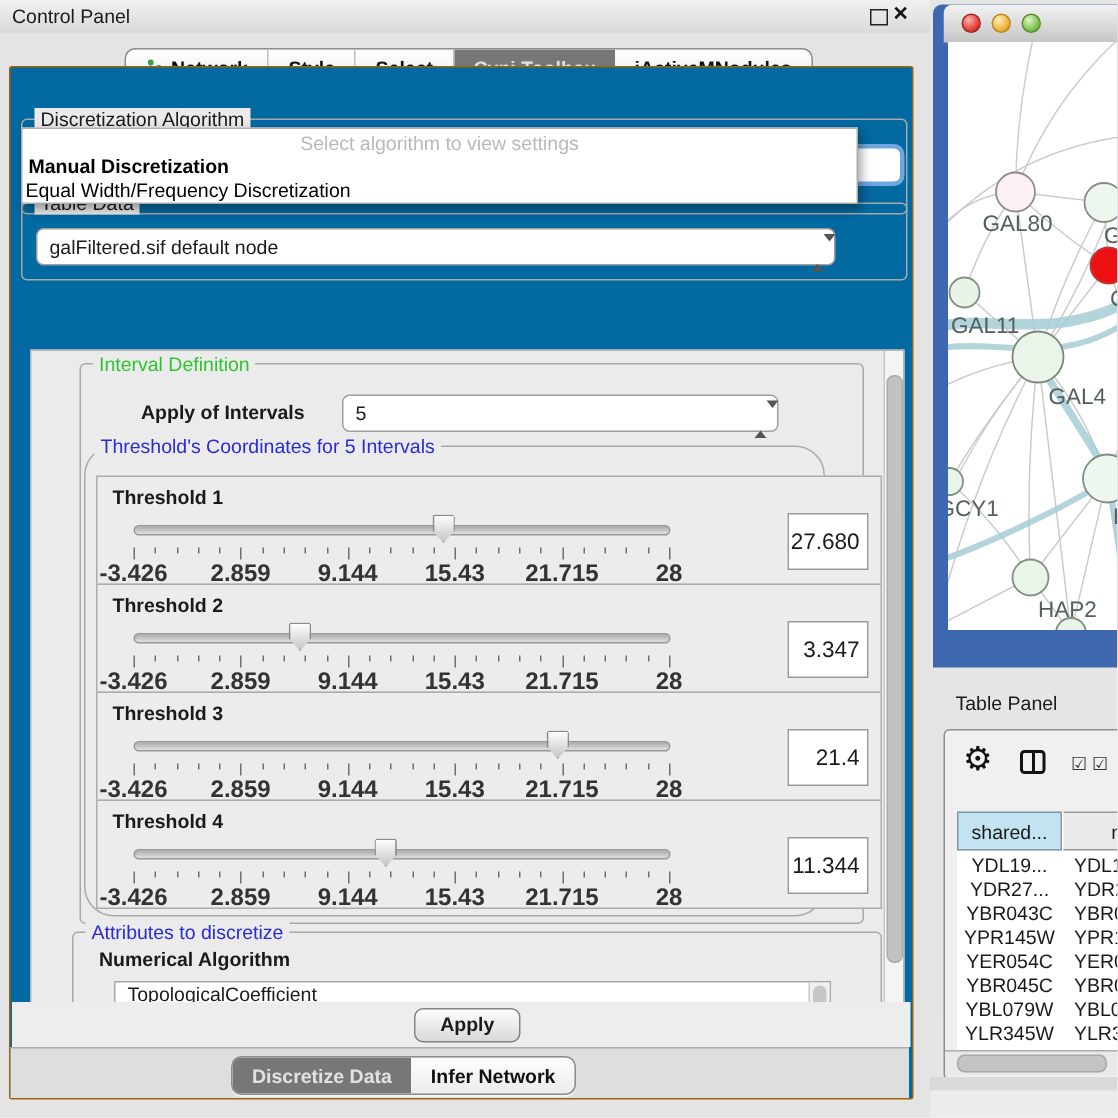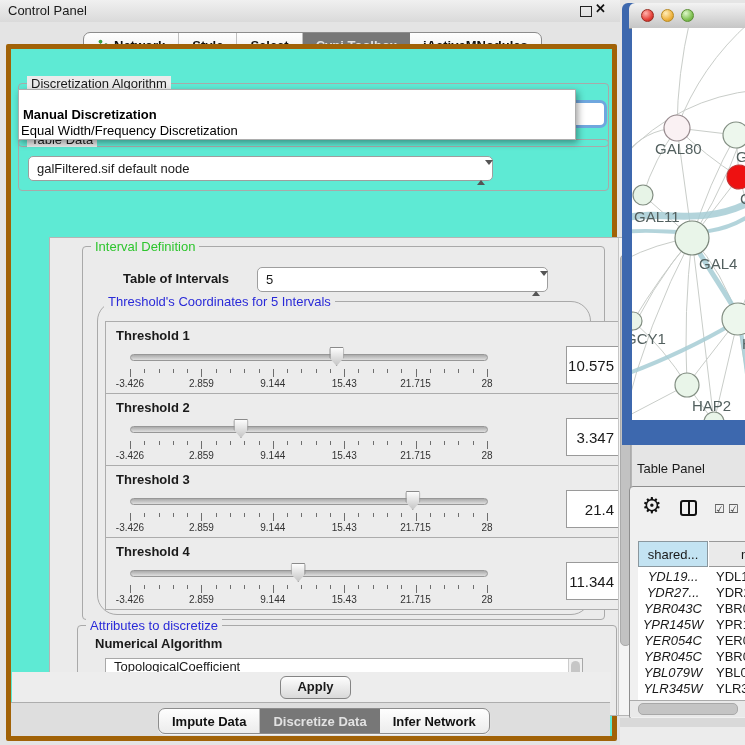--- a/index.html
+++ b/index.html
@@ -17,22 +17,22 @@
   
   .tabbar{display:flex;align-items:stretch;height:24px;border:1px solid #8C8C8C;border-radius:7px;
      overflow:hidden;background:linear-gradient(#FEFEFE,#ECECEC);box-shadow:0 1px 1px rgba(255,255,255,.7);}
   .tab{display:flex;align-items:center;gap:5px;padding:0 13px;font-size:13px;font-weight:bold;
      color:#111;border-right:1px solid #BFBFBF;}
   .tab:last-child{border-right:none;}
   .tab.sel{background:#777;color:#E2E2E2;border-right:none;}
   #top-tabs{position:absolute;left:83px;top:32px;}
   #bottom-tabs{position:absolute;left:147px;top:5px;}
 
-  #cp-frame{position:absolute;left:6px;top:44px;width:601px;height:687px;border:5px solid #a16207;
-     background:#5eead4;border-radius:2px;}
+  #cp-frame{position:absolute;left:6px;top:44px;width:601px;height:687px;border:1px solid #a16207;
+     background:#0369a1;border-radius:2px;}
 
   .group{position:absolute;border:1px solid #A9A9A9;border-radius:4px;}
   .gtitle{position:absolute;top:-8px;left:8px;background:#EBEBEB;padding:0 4px;font-size:13px;white-space:nowrap;}
   .gtitle.green{color:#2DC52D;}
   .gtitle.blue{color:#2A2AD8;}
 
   
   .combo{position:absolute;background:#fff;border:1px solid #9E9E9E;border-radius:5px;
      font-size:13px;line-height:23px;padding-left:8px;box-sizing:border-box;height:25px;}
   .combo .arrows{position:absolute;right:7px;top:4px;width:8px;}
@@ -45,39 +45,39 @@
   #algo-popup{position:absolute;left:13px;top:84px;width:556px;height:49px;background:#fff;
      border:1px solid #ADADAD;box-shadow:2px 3px 7px rgba(0,0,0,.38);z-index:5;}
   #algo-popup .ph{position:absolute;left:0;top:2px;width:100%;text-align:center;color:#B9B9B9;font-size:13px;}
   #algo-popup .it1{position:absolute;left:4px;top:17px;font-size:13px;font-weight:bold;color:#000;}
   #algo-popup .it2{position:absolute;left:2px;top:33px;font-size:13px;color:#000;}
   #focus-combo{position:absolute;left:558px;top:95px;width:38px;height:22px;background:#fff;
      border:3px solid #6FA7DE;border-radius:7px;z-index:2;}
 
   
   #viewport{position:absolute;left:13px;top:188px;width:583px;height:479px;border:1px solid #B5B5B5;
-     box-sizing:border-box;background:#EBEBEB;overflow:hidden;margin-left:25px;}
+     box-sizing:border-box;background:#EBEBEB;overflow:hidden;}
   .vscroll{position:absolute;right:0;top:0;width:12px;height:100%;background:#F4F4F4;border-left:1px solid #C6C6C6;}
   .vscroll .vthumb{position:absolute;left:1px;width:9px;background:#C2C2C2;border:1px solid #ABABAB;border-radius:5px;}
 
   
   #thr-list{position:absolute;left:7px;top:20px;width:524px;}
   .thr-panel{position:relative;width:100%;height:73px;border:1px solid #ACACAC;margin-top:-1px;
      background:#ECECEC;box-sizing:border-box;}
   .thr-label{position:absolute;left:10px;top:6px;font-size:13px;font-weight:bold;}
   .slider-area{position:absolute;left:24px;top:24px;width:358px;height:46px;}
   .track{position:absolute;left:0;top:8px;width:100%;height:7px;border:1px solid #979797;border-radius:5px;
      background:linear-gradient(#ABABAB,#DFDFDF);box-sizing:border-box;}
   .thumb{position:absolute;top:1px;width:15px;height:19px;transform:translateX(-50%);
      background:linear-gradient(#FDFDFD,#C6C6C6);border:1px solid #8A8A8A;box-sizing:border-box;
      clip-path:polygon(8% 0,92% 0,100% 10%,100% 55%,50% 100%,0 55%,0 10%);}
   .ticks{position:absolute;left:0;top:23px;width:357px;height:9px;}
   .ticks i{position:absolute;top:0;width:1px;background:#6E6E6E;}
   .tick-labels{position:absolute;left:0;top:32px;width:357px;height:13px;}
-  .tick-labels span{position:absolute;transform:translateX(-50%);font-size:10px;font-weight:normal;color:#333;white-space:nowrap;}
+  .tick-labels span{position:absolute;transform:translateX(-50%);font-size:16px;font-weight:bold;color:#333;white-space:nowrap;}
   .thr-value{position:absolute;right:8px;top:24px;width:54px;height:38px;background:#fff;border:1px solid #9A9A9A;
      font-size:15px;text-align:right;line-height:38px;padding-right:5px;box-sizing:border-box;}
 
   
   #attr-list{position:absolute;left:27px;top:32px;width:478px;height:60px;background:#fff;
      border:1px solid #A8A8A8;box-sizing:border-box;overflow:hidden;}
   #attr-list .item{font-size:13px;line-height:16px;padding-left:8px;white-space:nowrap;}
   #attr-scroll{position:absolute;right:0;top:0;width:13px;height:100%;background:#F0F0F0;border-left:1px solid #CCC;}
   #attr-scroll .vthumb{position:absolute;left:2px;top:2px;width:9px;height:52px;background:#C6C6C6;border-radius:5px;}
 
@@ -103,21 +103,21 @@
   #gear-icon{position:absolute;left:12px;top:6px;font-size:22px;color:#111;}
   #split-icon{position:absolute;left:50px;top:13px;width:17px;height:16px;border:2px solid #111;border-radius:3px;box-sizing:border-box;}
   #split-icon div{position:absolute;left:50%;top:0;width:2px;height:100%;background:#111;transform:translateX(-50%);}
   .chk{position:absolute;top:15px;font-size:12px;color:#333;}
   #tbl{position:absolute;left:8px;top:54px;width:150px;height:160px;background:#fff;}
   .hcell{position:absolute;top:0;height:26px;font-size:13px;text-align:center;line-height:26px;box-sizing:border-box;}
   #hc1{left:0;width:70px;background:#C3E3F2;border:1px solid #8A979E;}
   #hc2{left:71px;width:72px;background:#EAEAEA;border-top:1px solid #999;border-bottom:1px solid #999;border-right:1px solid #999;}
   #tbl-rows{position:absolute;left:0;top:28px;width:150px;}
   .trow{height:16px;font-size:13px;line-height:16px;white-space:nowrap;}
-  .trow .c1{display:inline-block;width:70px;text-align:center;font-style:italic;}
+  .trow .c1{display:inline-block;width:70px;text-align:center;}
   .trow .c2{display:inline-block;padding-left:8px;}
   #hscroll{position:absolute;left:0px;top:213px;width:124px;height:16px;background:#E9E9E9;border-top:1px solid #ABABAB;}
   #hscroll .hthumb{position:absolute;left:8px;top:2px;width:98px;height:10px;background:#C4C4C4;border:1px solid #A8A8A8;border-radius:5px;}
   #band1{position:absolute;left:620px;top:718px;width:125px;height:9px;background:#D9D9D9;}
   #band2{position:absolute;left:620px;top:727px;width:125px;height:18px;background:#ECECEC;}
 
   .net-icon{display:inline-block;width:12px;height:12px;}
 </style>
 </head>
 <body>
@@ -157,43 +157,44 @@
     </div>
 
     <div id="cp-frame">
 
       <div class="group" style="left:7px;top:34px;width:589px;height:62px;">
         <span class="gtitle">Discretization Algorithm</span>
       </div>
       <div id="focus-combo" style="left:552px;top:51px;"></div>
 
       <div id="algo-popup" style="left:7px;top:40px;">
+        <div class="ph">Select algorithm to view settings</div>
         <div class="it1">Manual Discretization</div>
         <div class="it2">Equal Width/Frequency Discretization</div>
       </div>
 
       <div class="group" style="left:7px;top:90px;width:589px;height:50px;">
         <span class="gtitle">Table Data</span>
-        <div class="combo" style="left:9px;top:16px;width:465px;">
+        <div class="combo" style="left:9px;top:16px;width:533px;">
           <span>galFiltered.sif default node</span>
           <span class="arrows"><span class="up"></span><span class="dn"></span></span>
         </div>
       </div>
 
       <div id="viewport">
 
         <div class="group" style="left:32px;top:8px;width:521px;height:372px;">
           <span class="gtitle green">Interval Definition</span>
-          <span style="position:absolute;left:40px;top:24px;font-size:13px;font-weight:bold;">Table of Intervals</span>
+          <span style="position:absolute;left:40px;top:24px;font-size:13px;font-weight:bold;">Apply of Intervals</span>
           <div class="combo" style="left:174px;top:20px;width:291px;">
             <span>5</span>
             <span class="arrows"><span class="up"></span><span class="dn"></span></span>
           </div>
 
-          <div class="group" style="left:14px;top:54px;width:492px;height:312px;background:#ECECEC;border-radius:20px;">
+          <div class="group" style="left:2px;top:54px;width:492px;height:312px;background:#ECECEC;border-radius:20px;">
             <span class="gtitle blue" style="left:6px;background:#EBEBEB;">Threshold's Coordinates for 5 Intervals</span>
             <div id="thr-list">
   <div class="thr-panel">
     <div class="thr-label">Threshold 1</div>
     <div class="slider-area">
       <div class="track"></div>
       <div class="thumb" style="left: 57.7197%;"></div>
       <div class="ticks">
                       <i style="left: 0%; height: 8px;"></i>
                       <i style="left: 4%; height: 4px;"></i>
@@ -224,21 +225,21 @@
                     </div>
       <div class="tick-labels">
                       <span style="left: 0%;">-3.426</span>
                       <span style="left: 20%;">2.859</span>
                       <span style="left: 40%;">9.144</span>
                       <span style="left: 60%;">15.43</span>
                       <span style="left: 80%;">21.715</span>
                       <span style="left: 100%;">28</span>
                     </div>
     </div>
-    <div class="thr-value">10.575</div>
+    <div class="thr-value">27.680</div>
   </div>
 
   <div class="thr-panel">
     <div class="thr-label">Threshold 2</div>
     <div class="slider-area">
       <div class="track"></div>
       <div class="thumb" style="left: 30.9998%;"></div>
       <div class="ticks">
                       <i style="left: 0%; height: 8px;"></i>
                       <i style="left: 4%; height: 4px;"></i>
@@ -388,23 +389,20 @@
           <div class="vthumb" style="top:16px;height:390px;"></div>
         </div>
       </div>
 
       <div id="apply-row">
         <div id="apply-btn">Apply</div>
       </div>
 
       <div id="cp-footer">
         <div id="bottom-tabs" class="tabbar">
-          <div class="tab">
-              <span>Impute Data</span>
-            </div>
           <div class="tab sel">
               <span>Discretize Data</span>
             </div>
           <div class="tab">
               <span>Infer Network</span>
             </div>
         </div>
       </div>
     </div>
   </div>

